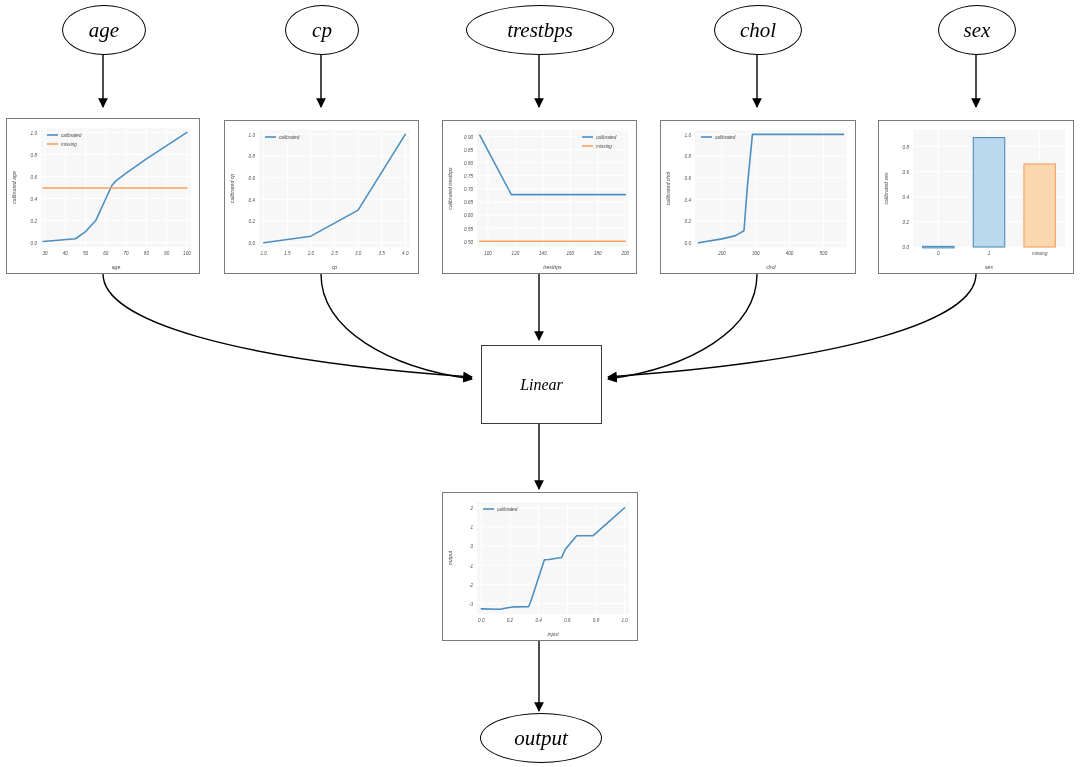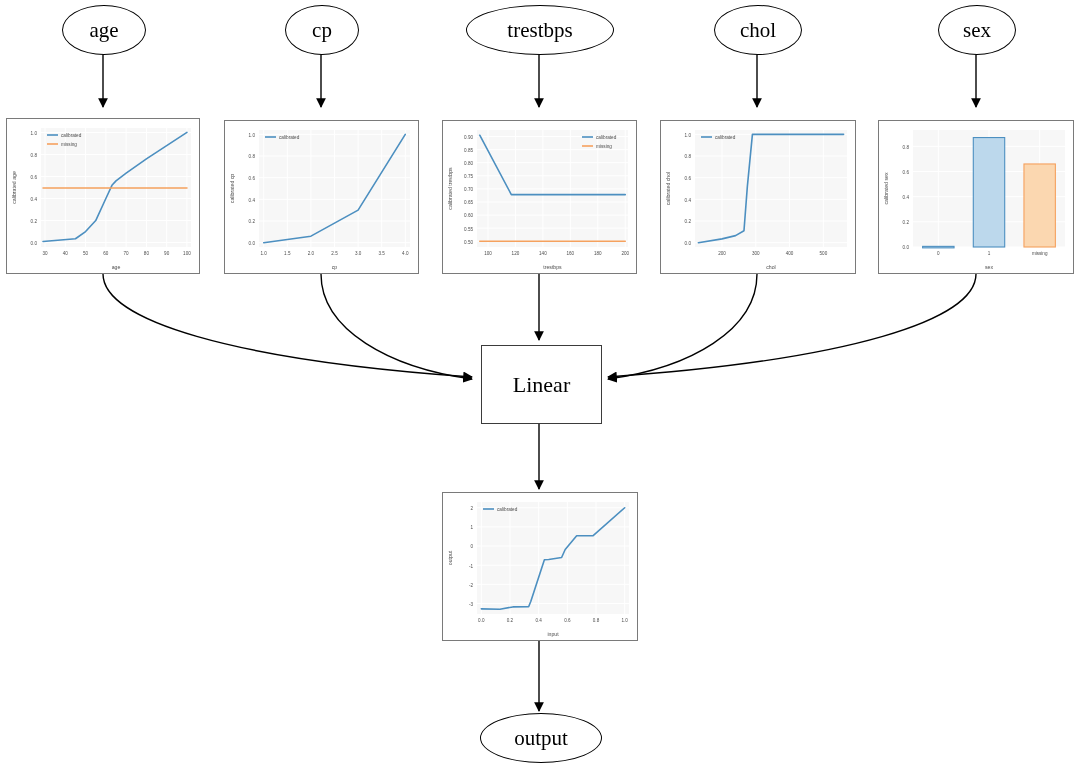--- a/index.html
+++ b/index.html
@@ -1,18 +1,18 @@
 <!DOCTYPE html>
 <html><head>
 <meta charset="utf-8">
 <style>
   html,body{margin:0;padding:0;background:#ffffff;}
   body{width:1080px;height:767px;position:relative;overflow:hidden;
        font-family:"Liberation Serif", serif;}
-  #stage{position:absolute;inset:0;width:1080px;height:767px;}
+  #stage{position:absolute;inset:0;width:1080px;height:767px;font-style:italic;}
   .node-ellipse{position:absolute;border:1.2px solid #000;border-radius:50%;
        background:#fff;display:flex;align-items:center;justify-content:center;
        font-family:"Liberation Serif", serif;color:#000;}
   .node-box{position:absolute;border:1.2px solid #3b3b3b;background:#fff;
        display:flex;align-items:center;justify-content:center;
        font-family:"Liberation Serif", serif;color:#000;}
   .panel{position:absolute;border:1.3px solid #7a7a7a;background:#ffffff;
        box-sizing:border-box;}
   .plotsvg{display:block;}
   svg.edges{position:absolute;left:0;top:0;width:1080px;height:767px;
@@ -239,21 +239,21 @@
         <text x="30" y="52.91612903225806" text-anchor="end" font-size="4.6" class="mini-text">0.6</text>
         <text x="30" y="27.754838709677422" text-anchor="end" font-size="4.6" class="mini-text">0.8</text>
         <text x="59.33333333333333" y="134" text-anchor="middle" font-size="4.6" class="mini-text">0</text>
         <text x="110" y="134" text-anchor="middle" font-size="4.6" class="mini-text">1</text>
         <text x="160.66666666666669" y="134" text-anchor="middle" font-size="4.6" class="mini-text">missing</text>
         <text x="110" y="148" text-anchor="middle" font-size="5.2" class="mini-text">sex</text>
         <text x="9" y="67.5" text-anchor="middle" font-size="5.2" class="mini-text" transform="rotate(-90 9 67.5)">calibrated sex</text>
       </svg>
   </div>
 
-  <div class="node-box" style="left:481px;top:345px;width:119px;height:77px;font-size:22px;">
+  <div class="node-box" style="left:481px;top:345px;width:119px;height:77px;font-size:16px;">
     <span>Linear</span>
   </div>
 
   <div class="panel" style="left:442px;top:492px;width:196px;height:149px;">
     <svg class="plotsvg" id="svg-output" width="194" height="147" viewBox="0 0 194 147">
         <rect x="0" y="0" width="194" height="147" fill="#ffffff"></rect>
         <rect x="34" y="9" width="152" height="112" fill="#f7f7f7"></rect>
         <line x1="34" y1="110.47008547008548" x2="186" y2="110.47008547008548" stroke="#ffffff" stroke-width="1"></line>
         <line x1="34" y1="91.32478632478632" x2="186" y2="91.32478632478632" stroke="#ffffff" stroke-width="1"></line>
         <line x1="34" y1="72.17948717948718" x2="186" y2="72.17948717948718" stroke="#ffffff" stroke-width="1"></line>

